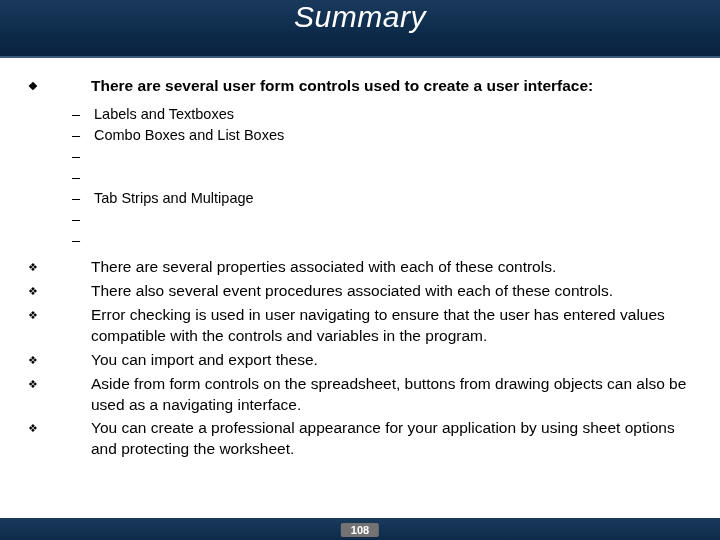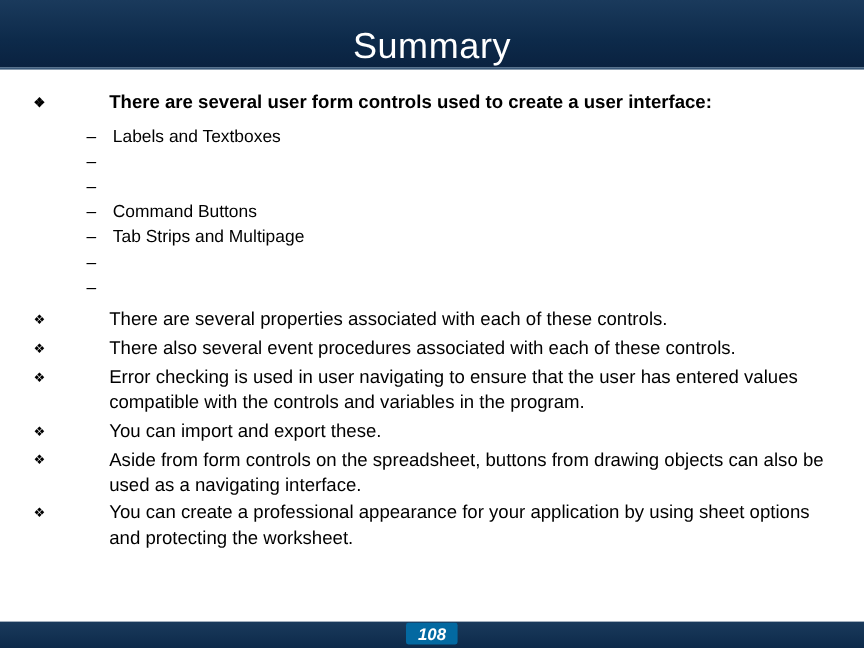--- a/index.html
+++ b/index.html
@@ -9,23 +9,24 @@
     font-family: Arial, Helvetica, sans-serif;
     background: #fff;
     position: relative;
     overflow: hidden;
   }
   .header {
     width: 100%;
     height: 58px;
     background: linear-gradient(to bottom, #1a3a5c 0%, #0d2a4a 60%, #0a2240 100%);
     display: flex;
-    align-items: flex-end;
+    align-items: flex-start;
     justify-content: center;
     border-bottom: 2px solid #3b5a7a;
+    font-style: italic;
   }
   .title {
     color: #fff;
     font-size: 30px;
     font-weight: normal;
     letter-spacing: 0.5px;
   }
   .content {
     padding: 18px 28px 0 28px;
   }
@@ -73,27 +74,26 @@
     left: 0;
     width: 100%;
     height: 22px;
     background: linear-gradient(to bottom, #1a3a5c 0%, #0d2a4a 100%);
   }
   .page-num {
     position: absolute;
     bottom: 3px;
     left: 50%;
     transform: translateX(-50%);
-    background: #0369a1;
+    background: #737373;
     color: #fff;
-    font-size: 14px;
+    font-size: 11px;
     padding: 1px 10px;
     border-radius: 2px;
     font-weight: bold;
-    font-style: italic;
   }
 </style>
 </head>
 <body>
 
 <div class="header">
   <div class="title">Summary</div>
 </div>
 
 <div class="content">
@@ -104,27 +104,27 @@
     </li>
   </ul>
 
   <ul class="sub-bullets">
     <li>
         <span class="dash">–</span>
         <span>Labels and Textboxes</span>
       </li>
     <li>
         <span class="dash">–</span>
+        <span>Combo Boxes and List Boxes</span>
       </li>
     <li>
         <span class="dash">–</span>
       </li>
     <li>
         <span class="dash">–</span>
-        <span>Command Buttons</span>
       </li>
     <li>
         <span class="dash">–</span>
         <span>Tab Strips and Multipage</span>
       </li>
     <li>
         <span class="dash">–</span>
       </li>
     <li>
         <span class="dash">–</span>

